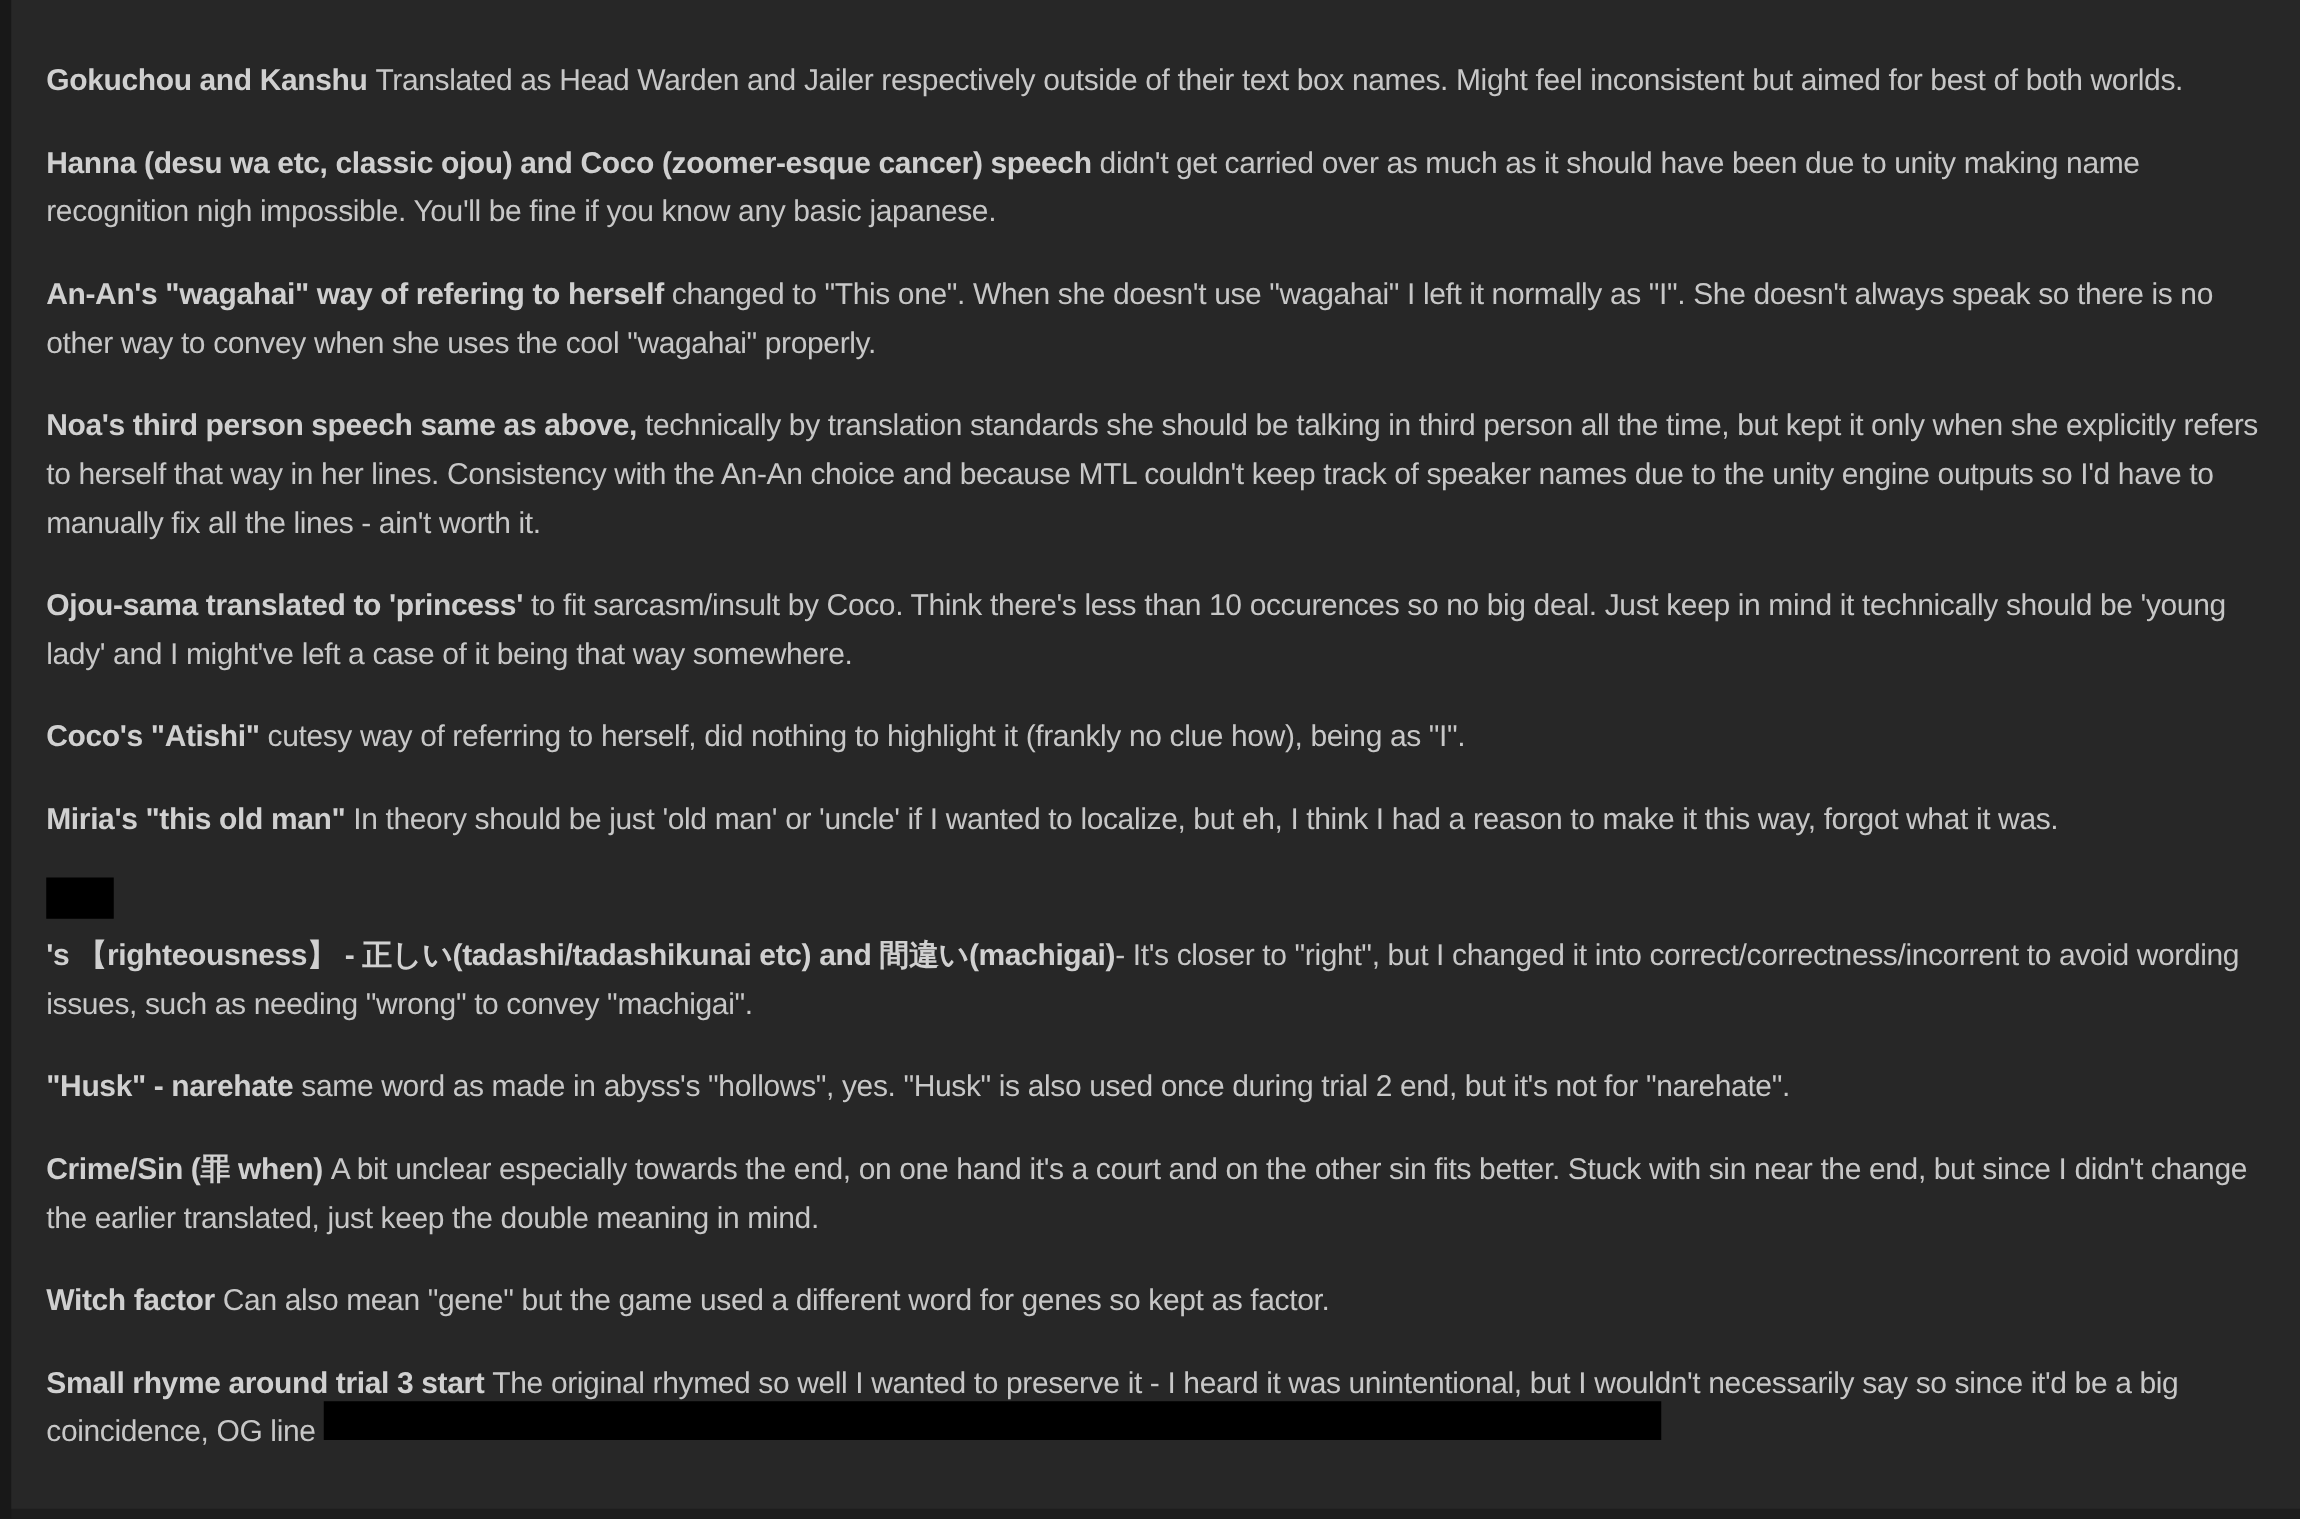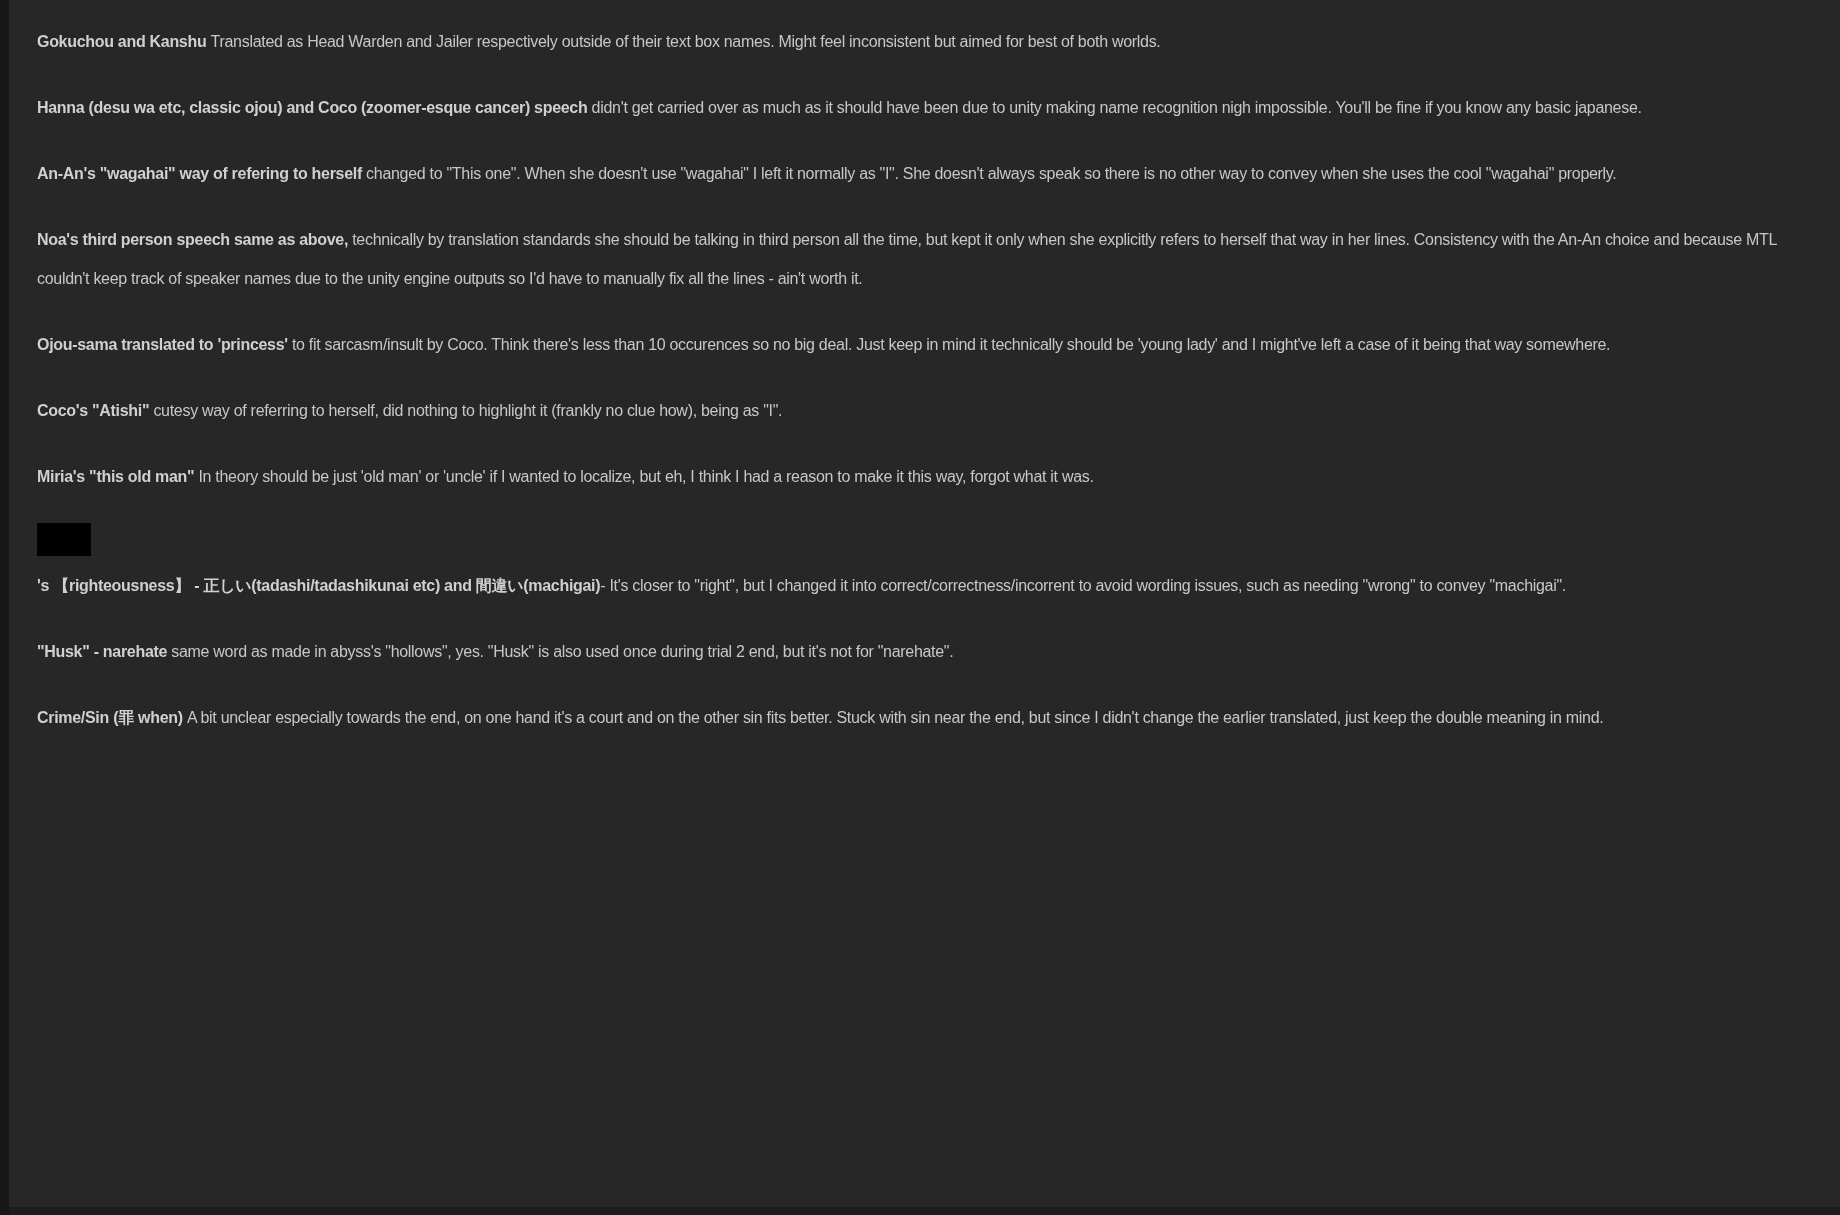--- a/index.html
+++ b/index.html
@@ -23,23 +23,24 @@
     background:var(--strip);z-index:2;
   }
   .bottom-strip{
     position:absolute;left:0;bottom:0;width:100%;height:8px;
     background:var(--bottomstrip);z-index:0;
   }
   .content{
     position:relative;z-index:1;
     padding:22px 26px 0 37px;
     color:var(--text);
-    font-size:16px;
+    font-size:24px;
     line-height:39px;
     letter-spacing:-0.3px;
+    margin-top:23px;
   }
   .note{margin:0 0 27px 0;}
   .note strong{font-weight:700;color:var(--boldtext);}
   .red-box{
     display:block;width:54px;height:33px;
     background:var(--redaction);
     margin:3px 0 10px 0;
   }
   .red-bar{
     display:inline-block;width:1070px;height:31px;
@@ -56,15 +57,17 @@
       <p class="note"><strong>Gokuchou and Kanshu </strong><span>Translated as Head Warden and Jailer respectively outside of their text box names. Might feel inconsistent but aimed for best of both worlds.</span></p>
       <p class="note"><strong>Hanna (desu wa etc, classic ojou) and Coco (zoomer-esque cancer) speech </strong><span>didn't get carried over as much as it should have been due to unity making name recognition nigh impossible. You'll be fine if you know any basic japanese.</span></p>
       <p class="note"><strong>An-An's "wagahai" way of refering to herself </strong><span>changed to "This one". When she doesn't use "wagahai" I left it normally as "I". She doesn't always speak so there is no other way to convey when she uses the cool "wagahai" properly.</span></p>
       <p class="note"><strong>Noa's third person speech same as above, </strong><span>technically by translation standards she should be talking in third person all the time, but kept it only when she explicitly refers to herself that way in her lines. Consistency with the An-An choice and because MTL couldn't keep track of speaker names due to the unity engine outputs so I'd have to manually fix all the lines - ain't worth it.</span></p>
       <p class="note"><strong>Ojou-sama translated to 'princess' </strong><span>to fit sarcasm/insult by Coco. Think there's less than 10 occurences so no big deal. Just keep in mind it technically should be 'young lady' and I might've left a case of it being that way somewhere.</span></p>
       <p class="note"><strong>Coco's "Atishi" </strong><span>cutesy way of referring to herself, did nothing to highlight it (frankly no clue how), being as "I".</span></p>
       <p class="note"><strong>Miria's "this old man" </strong><span>In theory should be just 'old man' or 'uncle' if I wanted to localize, but eh, I think I had a reason to make it this way, forgot what it was.</span></p>
       <p class="note"><span class="red-box"></span><strong>'s 【righteousness】 - 正しい(tadashi/tadashikunai etc) and 間違い(machigai)</strong><span>- It's closer to "right", but I changed it into correct/correctness/incorrent to avoid wording issues, such as needing "wrong" to convey "machigai".</span></p>
       <p class="note"><strong>"Husk" - narehate </strong><span>same word as made in abyss's "hollows", yes. "Husk" is also used once during trial 2 end, but it's not for "narehate".</span></p>
       <p class="note"><strong>Crime/Sin (罪 when) </strong><span>A bit unclear especially towards the end, on one hand it's a court and on the other sin fits better. Stuck with sin near the end, but since I didn't change the earlier translated, just keep the double meaning in mind.</span></p>
+      <p class="note"><strong>Witch factor </strong><span>Can also mean "gene" but the game used a different word for genes so kept as factor.</span></p>
+      <p class="note"><strong>Small rhyme around trial 3 start </strong><span>The original rhymed so well I wanted to preserve it - I heard it was unintentional, but I wouldn't necessarily say so since it'd be a big coincidence, OG line </span><span class="red-bar"></span></p>
     </div>
   <div class="bottom-strip"></div>
 </div>
 
 </body></html>

